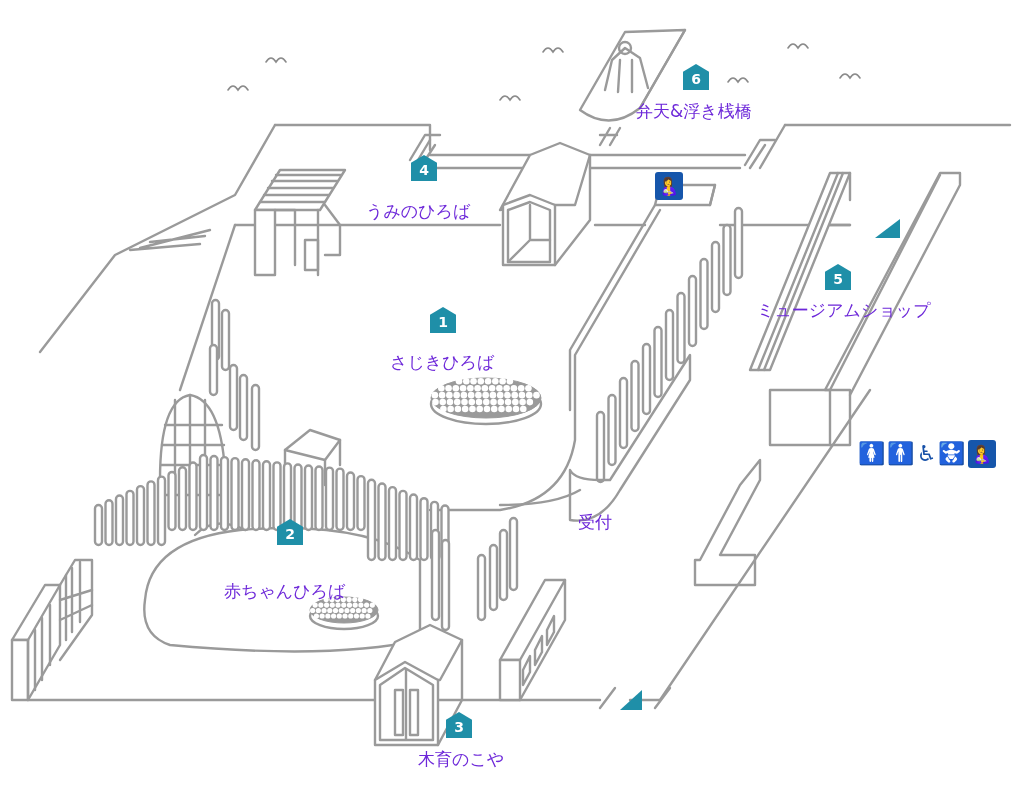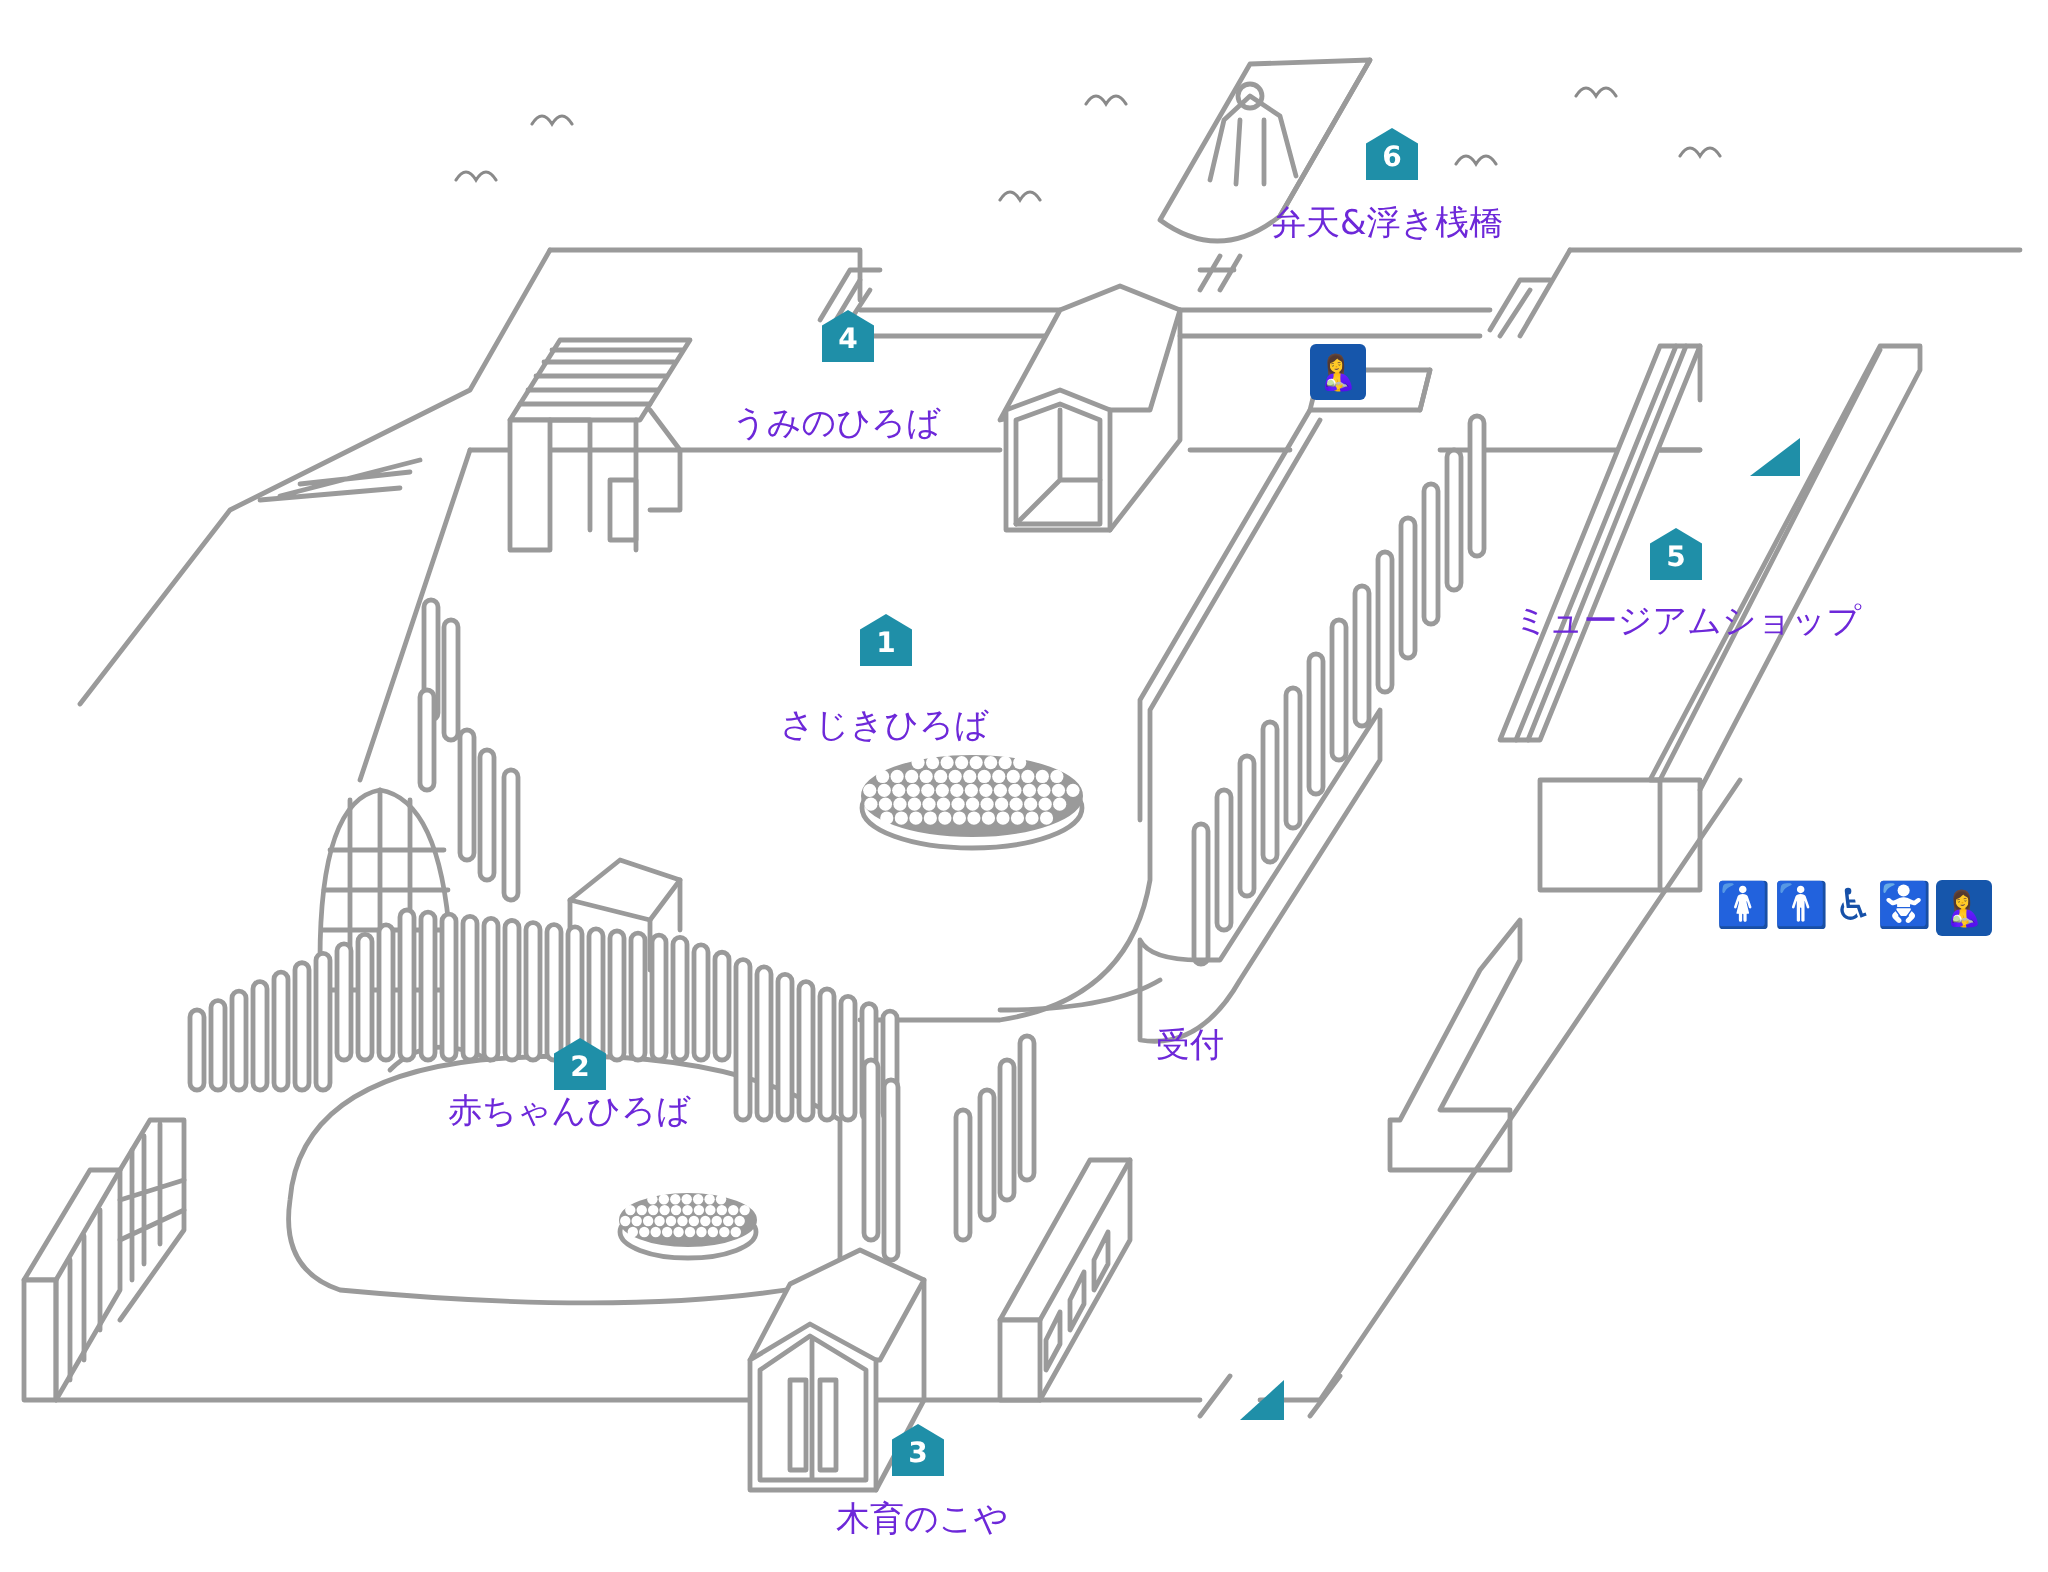--- a/index.html
+++ b/index.html
@@ -337,21 +337,21 @@
 <div class="txt" style="left:366px; top:200px;">うみのひろば</div>
 
 <div class="marker" style="left:430px; top:307px;">
   <div class="pin">1</div>
 </div>
 <div class="txt" style="left:390px; top:351px;">さじきひろば</div>
 
 <div class="marker" style="left:277px; top:519px;">
   <div class="pin">2</div>
 </div>
-<div class="txt" style="left:224px; top:544px;font-family:Liberation Serif, serif;">赤ちゃんひろば</div>
+<div class="txt" style="left:224px; top:580px;font-family:Liberation Serif, serif;">赤ちゃんひろば</div>
 
 <div class="marker" style="left:446px; top:712px;">
   <div class="pin">3</div>
 </div>
 <div class="txt" style="left:418px; top:748px;">木育のこや</div>
 
 <div class="marker" style="left:825px; top:264px;">
   <div class="pin">5</div>
 </div>
 <div class="txt" style="left:757px; top:299px;">ミュージアムショップ</div>

